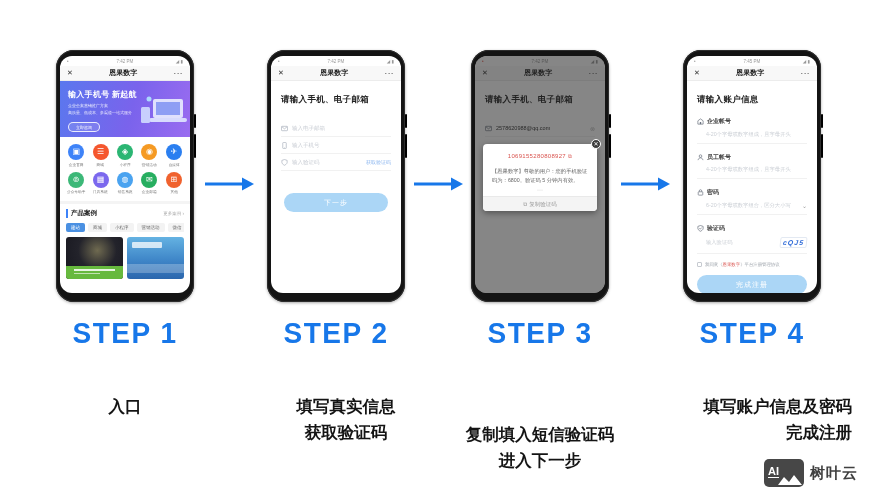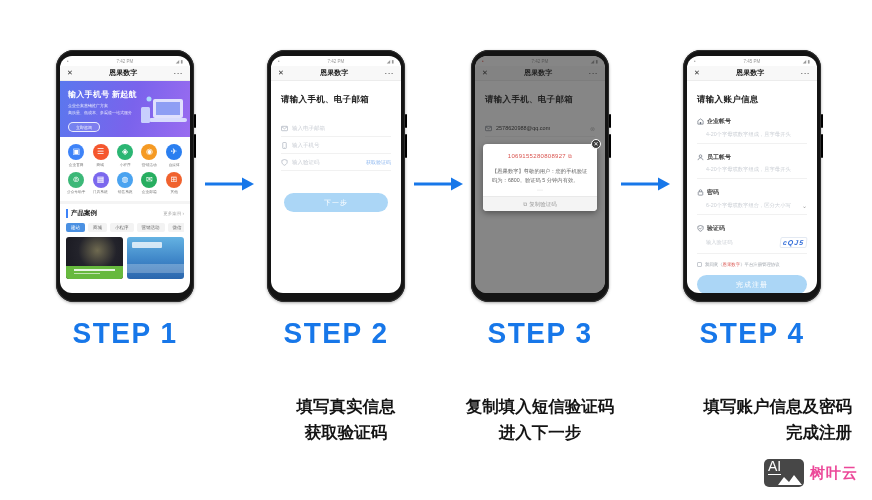--- a/index.html
+++ b/index.html
@@ -100,24 +100,24 @@
   
   .arrow { position:absolute; top:176px; }
   .step { position:absolute; top:318px; width:160px; text-align:center; font-size:28px;
           font-weight:800; color:#1777e9; letter-spacing:1.5px; transform:scaleY(1.04); }
   .caption { position:absolute; top:393px; width:200px; text-align:center; font-size:16.5px;
              font-weight:700; color:#141414; line-height:1.6; }
 
   
   .watermark { position:absolute; right:14px; bottom:13px; display:flex; align-items:center; gap:6px; }
   .wm-logo { position:relative; width:40px; height:28px; background:#474747; border-radius:5px; overflow:hidden; }
-  .wm-ai { position:absolute; top:0; left:4px; color:#fff; font-size:14px; font-weight:normal;
+  .wm-ai { position:absolute; top:6px; left:4px; color:#fff; font-size:11px; font-weight:bold;
            border-bottom:1.5px solid #fff; line-height:1.1; }
   .wm-mt { position:absolute; bottom:2px; right:2px; }
-  .wm-brand { font-size:15px; font-weight:700; color:#ec4899; letter-spacing:1px; }
+  .wm-brand { font-size:15px; font-weight:700; color:#404040; letter-spacing:1px; }
 
   svg.ic { flex:none; }
 </style>
 </head>
 <body>
 
 <div class="canvas">
 
   <div class="phone" style="left:56px;">
     <div class="side-btn sb1"></div>
@@ -406,26 +406,27 @@
     <line x1="1" y1="8" x2="39" y2="8" stroke="#1777e9" stroke-width="3"></line>
     <polygon points="38,1.5 50,8 38,14.5" fill="#1777e9"></polygon>
   </svg>
 
   <div class="step" style="left:45px;">STEP 1</div>
   <div class="step" style="left:256px;">STEP 2</div>
   <div class="step" style="left:460px;">STEP 3</div>
   <div class="step" style="left:672px;">STEP 4</div>
 
   <div class="caption" style="left:25px;">
+      <div>入口</div>
   </div>
   <div class="caption" style="left:246px;">
     <div>填写真实信息</div>
       <div>获取验证码</div>
   </div>
-  <div class="caption" style="left:440px;">
+  <div class="caption" style="left:440px;margin-top:28px;">
     <div>复制填入短信验证码</div>
       <div>进入下一步</div>
   </div>
   <div class="caption" style="left:652px;text-align:right;">
     <div>填写账户信息及密码</div>
       <div>完成注册</div>
   </div>
 
   <div class="watermark">
     <div class="wm-logo">

